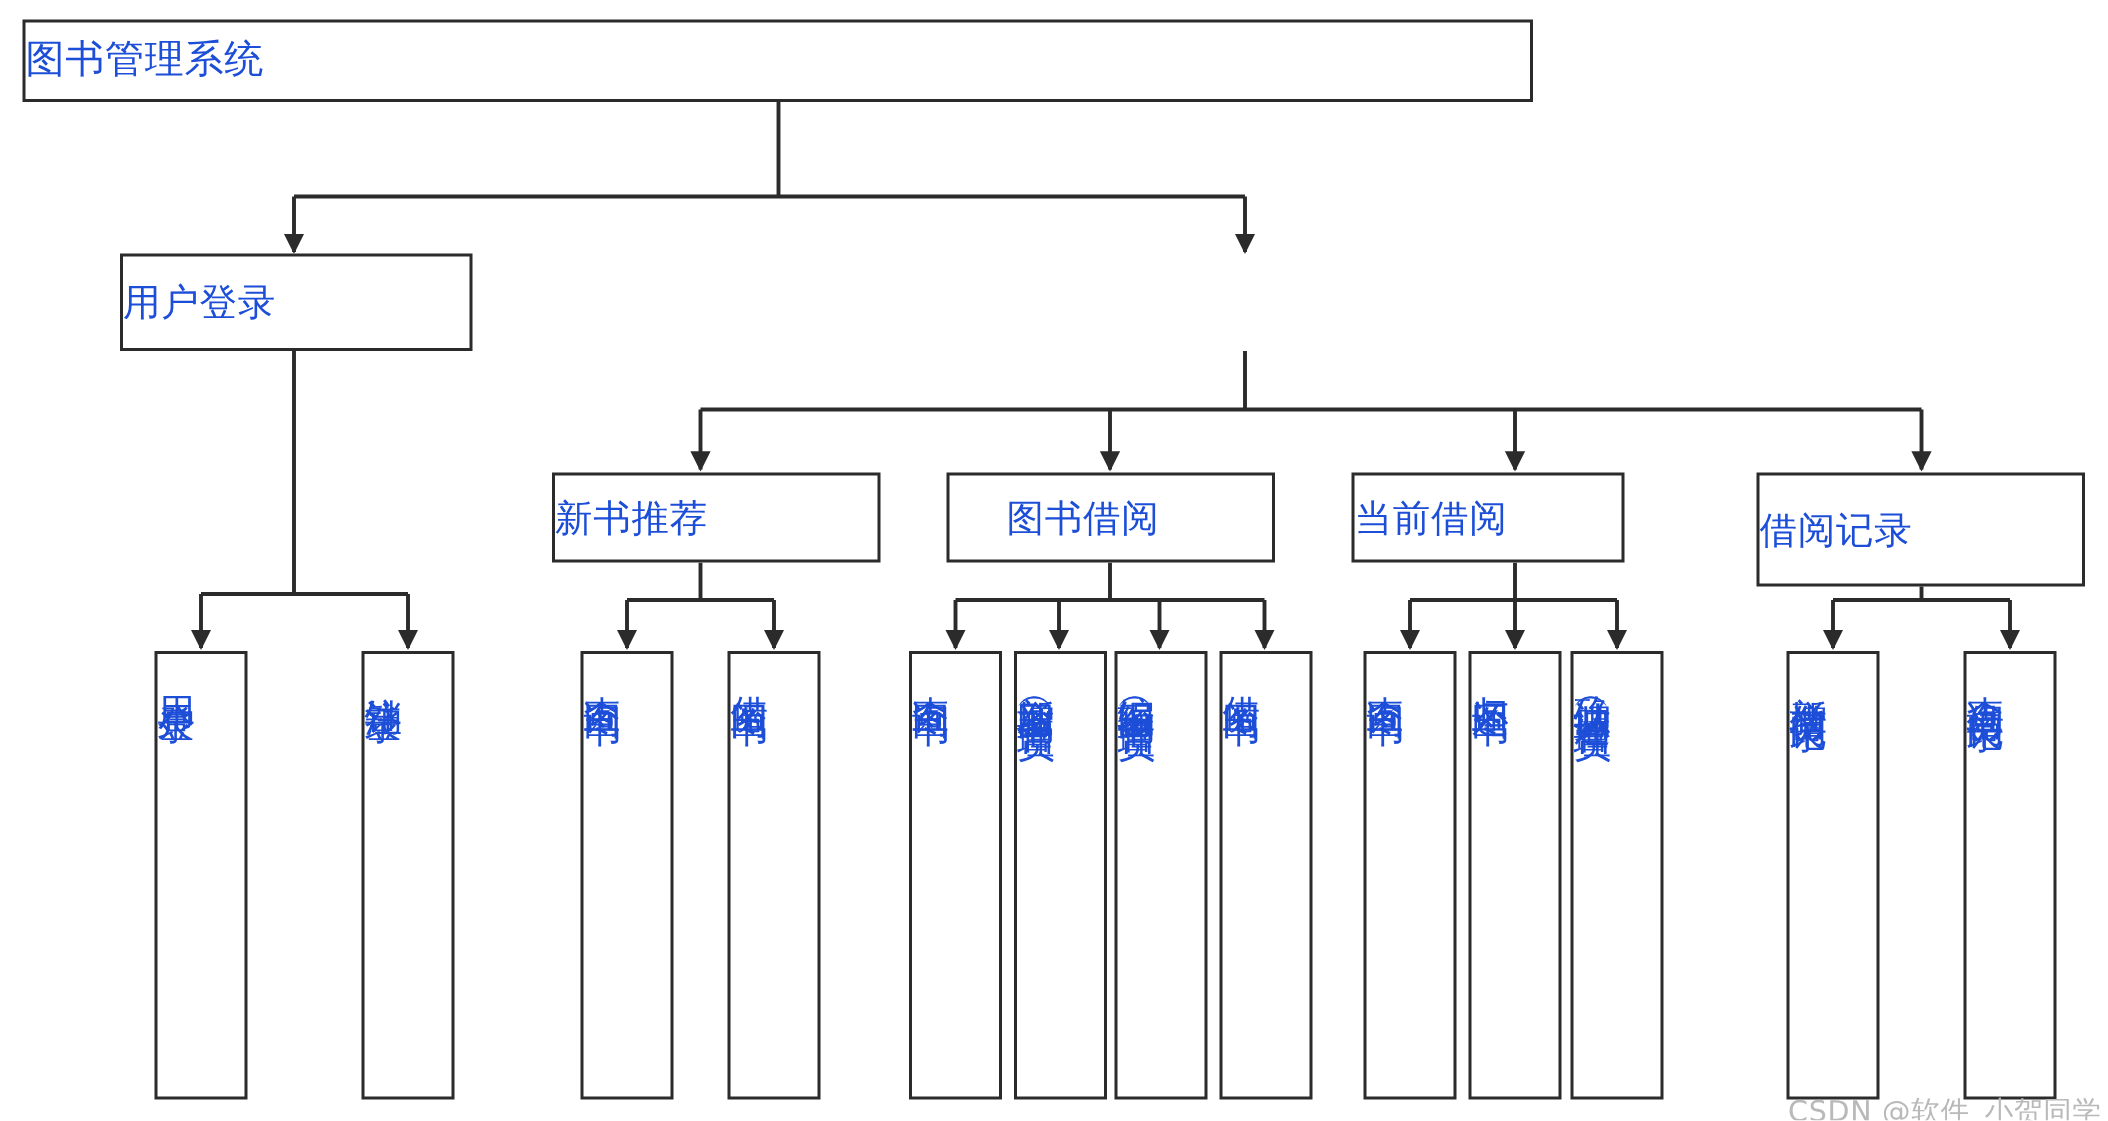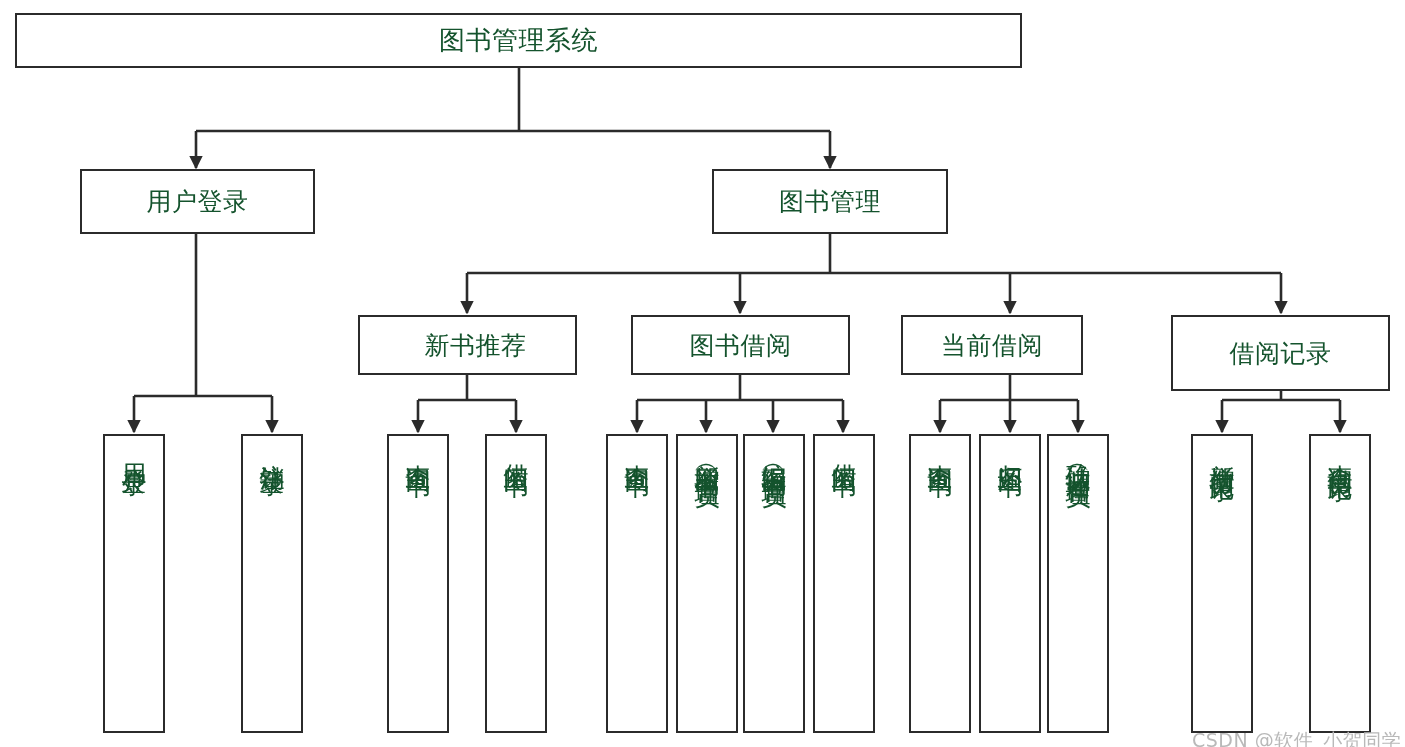--- a/index.html
+++ b/index.html
@@ -25,22 +25,22 @@
     height: 747px;
     pointer-events: none;
   }
   .node {
     position: absolute;
     box-sizing: border-box;
     border: 2.5px solid #2b2b2b;
     background: #ffffff;
     display: flex;
     align-items: center;
-    justify-content: center;
-    color: #14532d;
+    justify-content: flex-start;
+    color: #1d4ed8;
   }
   .node-label {
     display: block;
     text-align: center;
     line-height: 1.08;
     white-space: nowrap;
   }
   .horiz .node-label {
     font-size: 25px;
     letter-spacing: 0.5px;
@@ -122,28 +122,25 @@
     </g>
   </svg>
 
   <div class="node horiz" id="title-node" style="left:15px; top:13px; width:1007px; height:55px;">
     <span class="node-label">图书管理系统</span>
   </div>
 
   <div class="node horiz" style="left:80px; top:169px; width:235px; height:65px;">
     <span class="node-label">用户登录</span>
   </div>
-  <div class="node horiz" style="left:712px; top:169px; width:236px; height:65px;">
-    <span class="node-label">图书管理</span>
-  </div>
 
-  <div class="node horiz" style="left:358px; top:315px; width:219px; height:60px;padding-left:16px;">
+  <div class="node horiz" style="left:368px; top:315px; width:219px; height:60px;">
     <span class="node-label">新书推荐</span>
   </div>
-  <div class="node horiz" style="left:631px; top:315px; width:219px; height:60px;">
+  <div class="node horiz" style="left:631px; top:315px; width:219px; height:60px;padding-left:38px;">
     <span class="node-label">图书借阅</span>
   </div>
   <div class="node horiz" style="left:901px; top:315px; width:182px; height:60px;">
     <span class="node-label">当前借阅</span>
   </div>
   <div class="node horiz" style="left:1171px; top:315px; width:219px; height:76px;">
     <span class="node-label">借阅记录</span>
   </div>
 
   <div class="node vert" style="left:103px; top:434px; width:62px; height:299px;">

